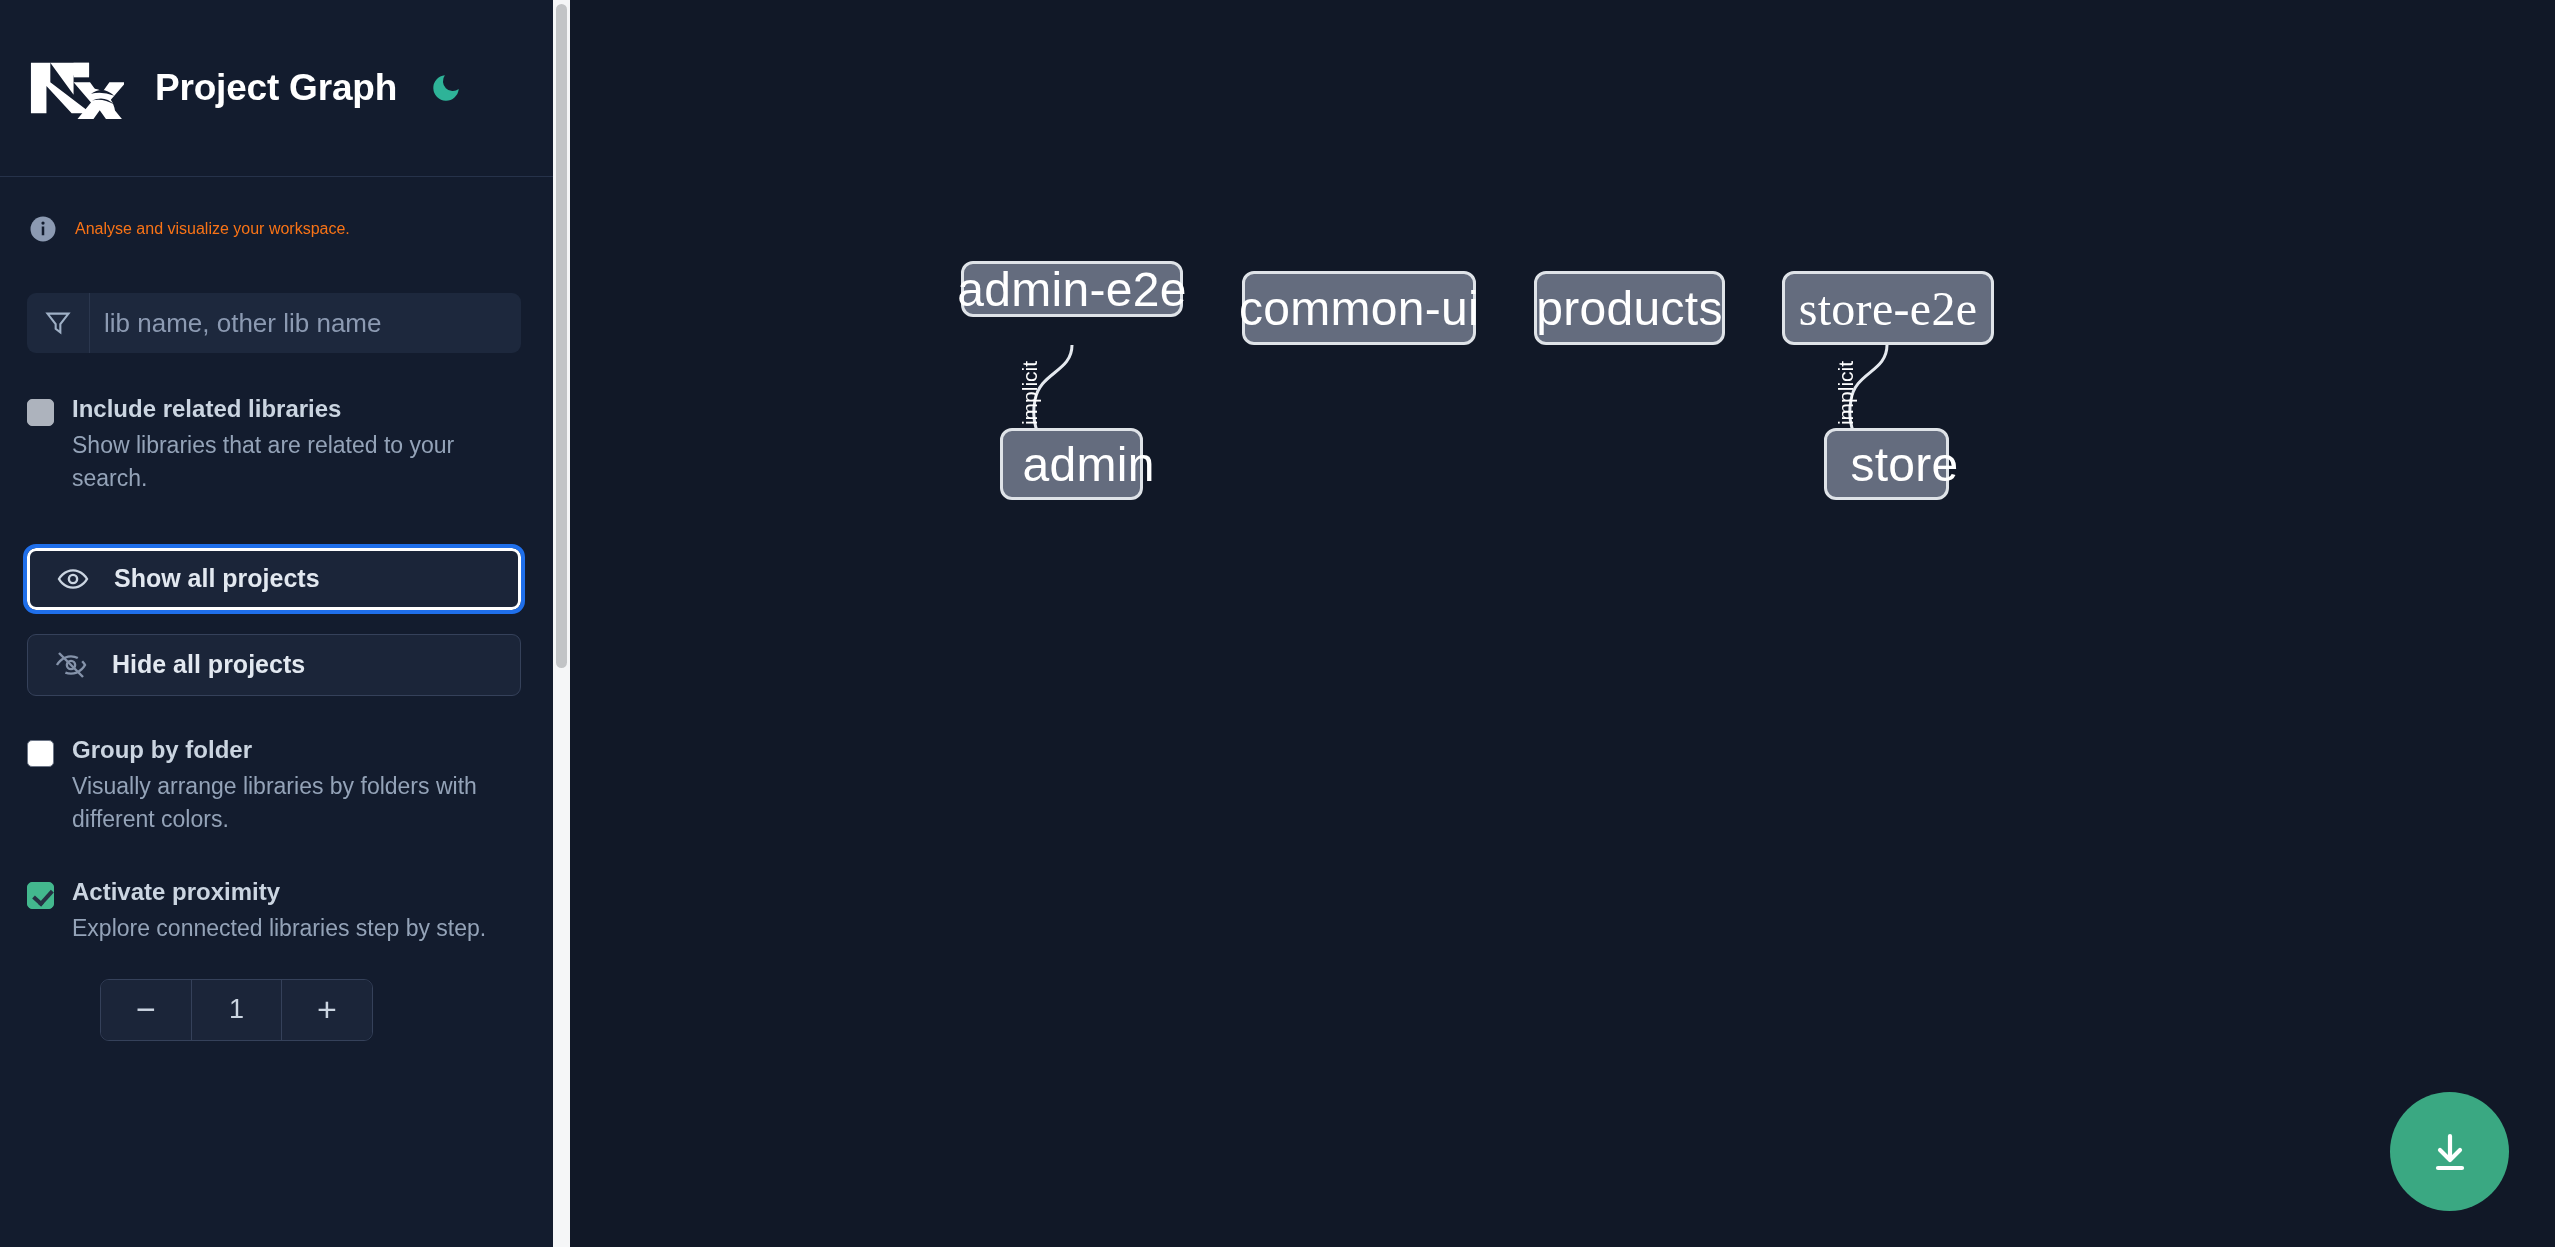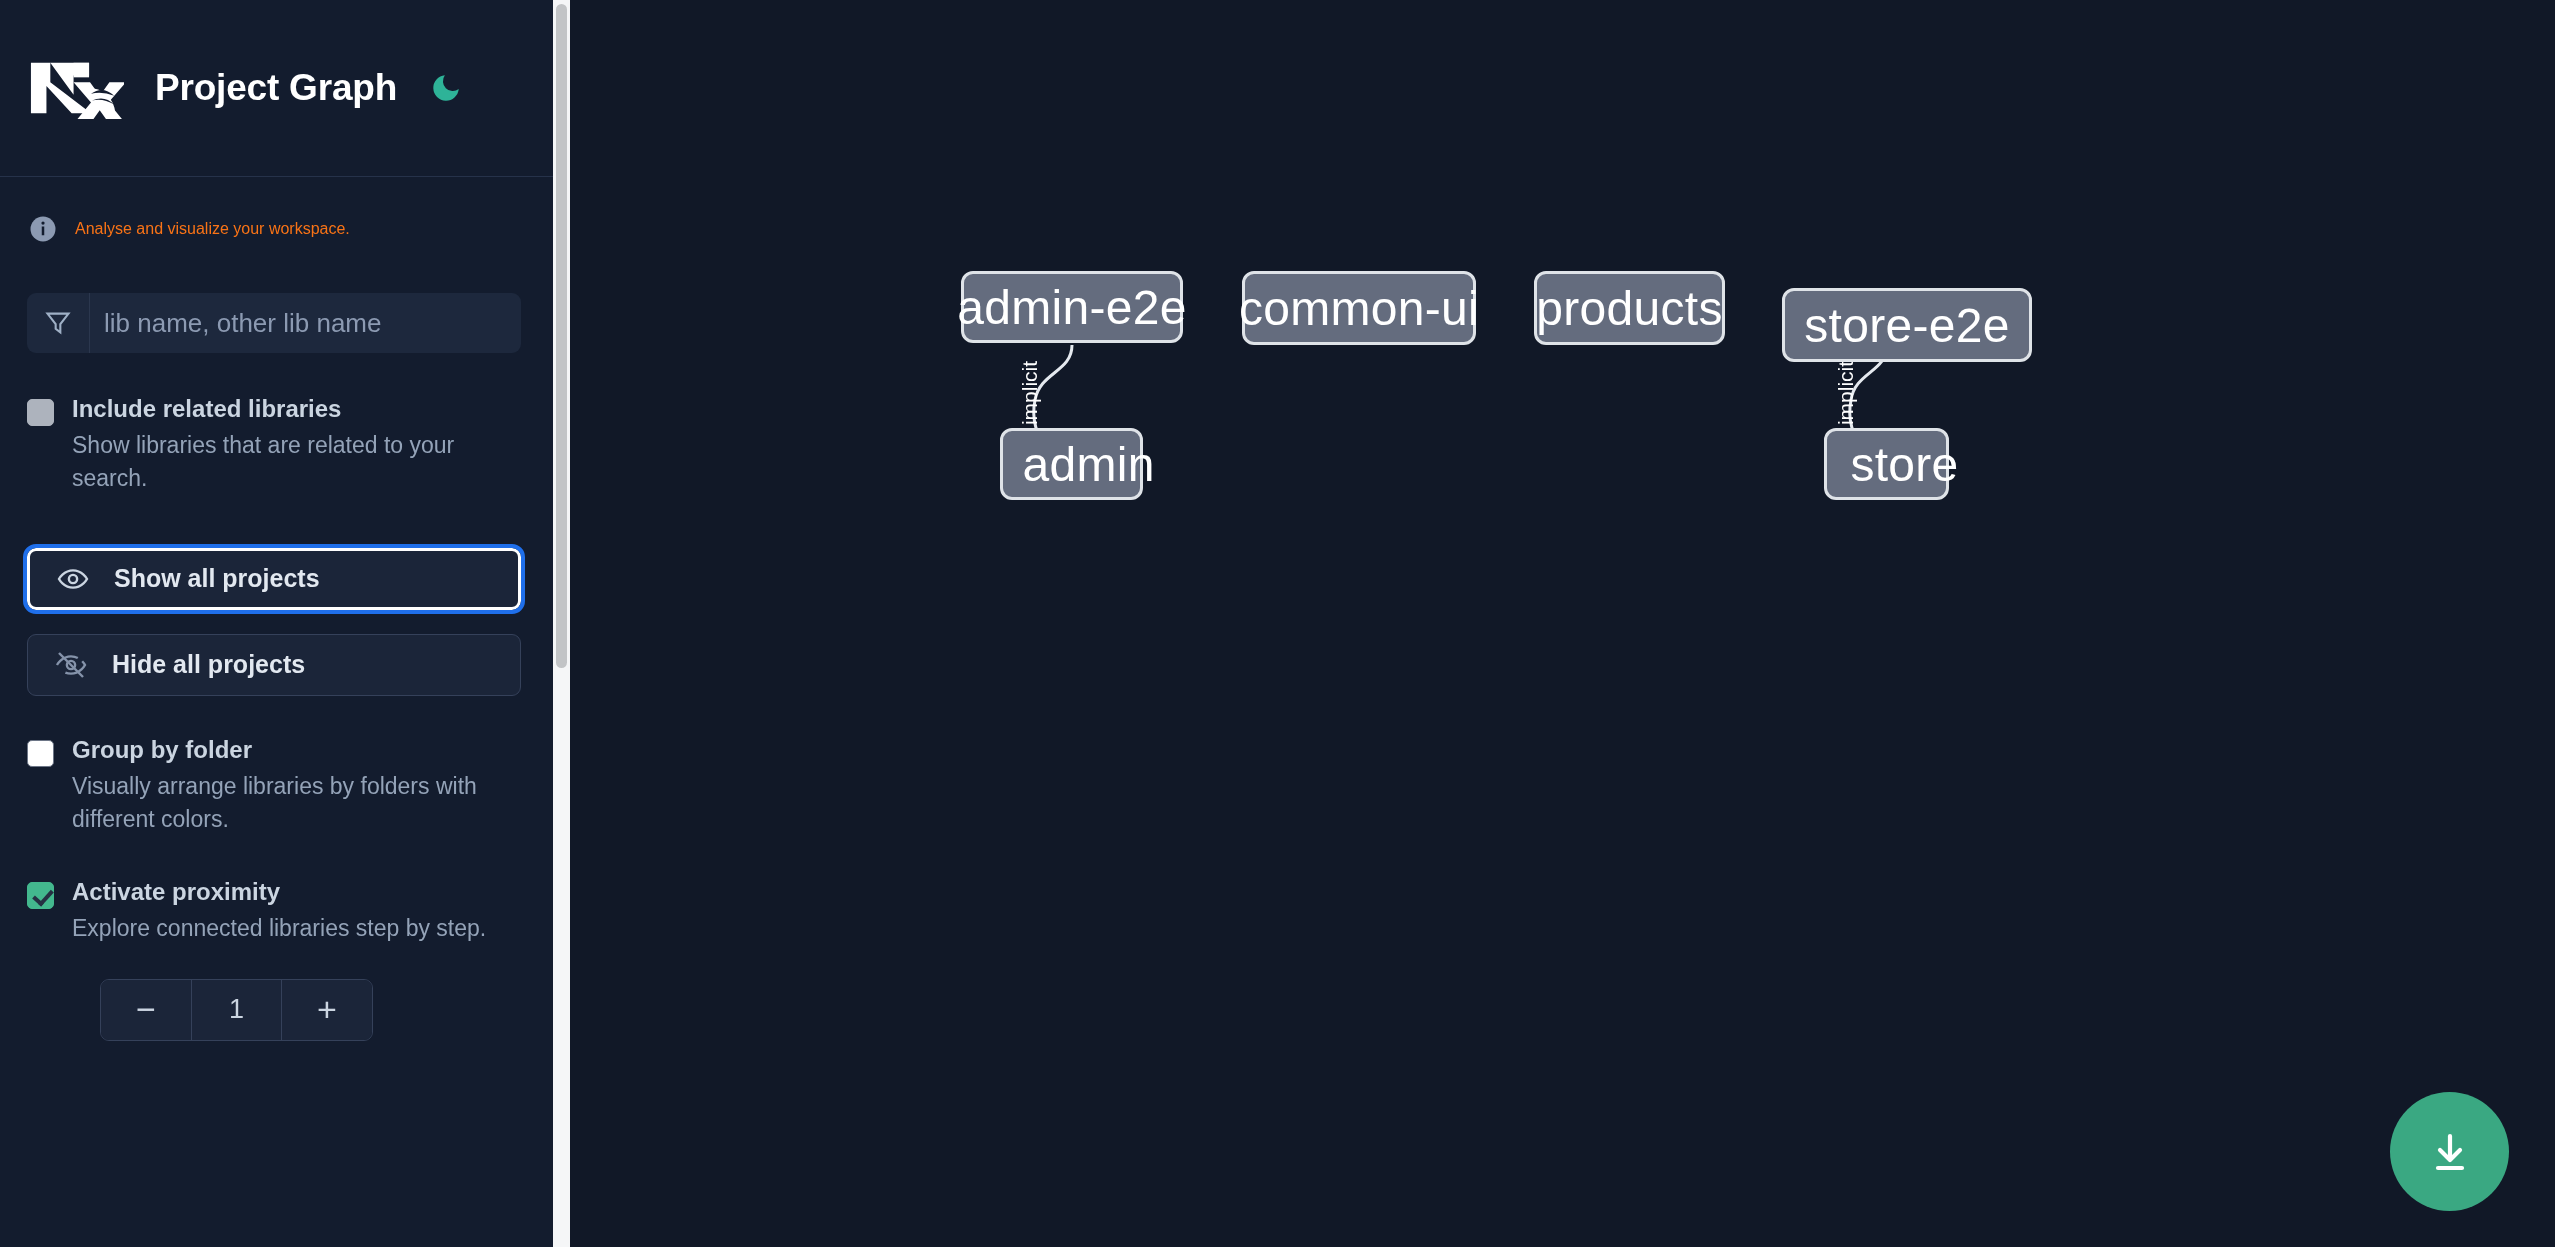--- a/index.html
+++ b/index.html
@@ -382,24 +382,24 @@
       <g>
         <path d="M519 345 C 519 372, 487 372, 482 400 C 477 425, 488 440, 497 460" fill="none" stroke="#e5e9ef" stroke-width="3" marker-end="url(#arrow)"></path>
         <text x="484" y="393" fill="#ffffff" font-size="21" font-family="Liberation Sans, sans-serif" transform="rotate(-90 484 393)" text-anchor="middle">implicit</text>
       </g>
       <g>
         <path d="M1334 345 C 1334 372, 1302 372, 1298 400 C 1293 425, 1304 440, 1313 460" fill="none" stroke="#e5e9ef" stroke-width="3" marker-end="url(#arrow)"></path>
         <text x="1300" y="393" fill="#ffffff" font-size="21" font-family="Liberation Sans, sans-serif" transform="rotate(-90 1300 393)" text-anchor="middle">implicit</text>
       </g>
     </svg>
 
-    <div class="node" style="left:408px;top:271px;width:222px;height:72px;">admin-e2e</div>
+    <div class="node" style="left:408px;top:261px;width:222px;height:56px;">admin-e2e</div>
     <div class="node" style="left:981px;top:271px;width:191px;height:74px;">products</div>
     <div class="node" style="left:689px;top:271px;width:234px;height:74px;">common-ui</div>
-    <div class="node" style="left:1229px;top:288px;width:250px;height:74px;">store-e2e</div>
+    <div class="node" style="left:1229px;top:271px;width:212px;height:74px;font-family:Liberation Serif, serif;">store-e2e</div>
     <div class="node" style="left:447px;top:428px;width:143px;height:72px;padding-left:34px;">admin</div>
     <div class="node" style="left:1271px;top:428px;width:125px;height:72px;padding-left:36px;">store</div>
 
     <button class="fab">
       <svg width="48" height="48" viewBox="0 0 24 24" fill="none" stroke="#ffffff" stroke-width="2.1" stroke-linecap="round" stroke-linejoin="round">
         <line x1="12" y1="4" x2="12" y2="15"></line>
         <polyline points="7,11 12,16 17,11"></polyline>
         <line x1="6" y1="20" x2="18" y2="20"></line>
       </svg>
     </button>

